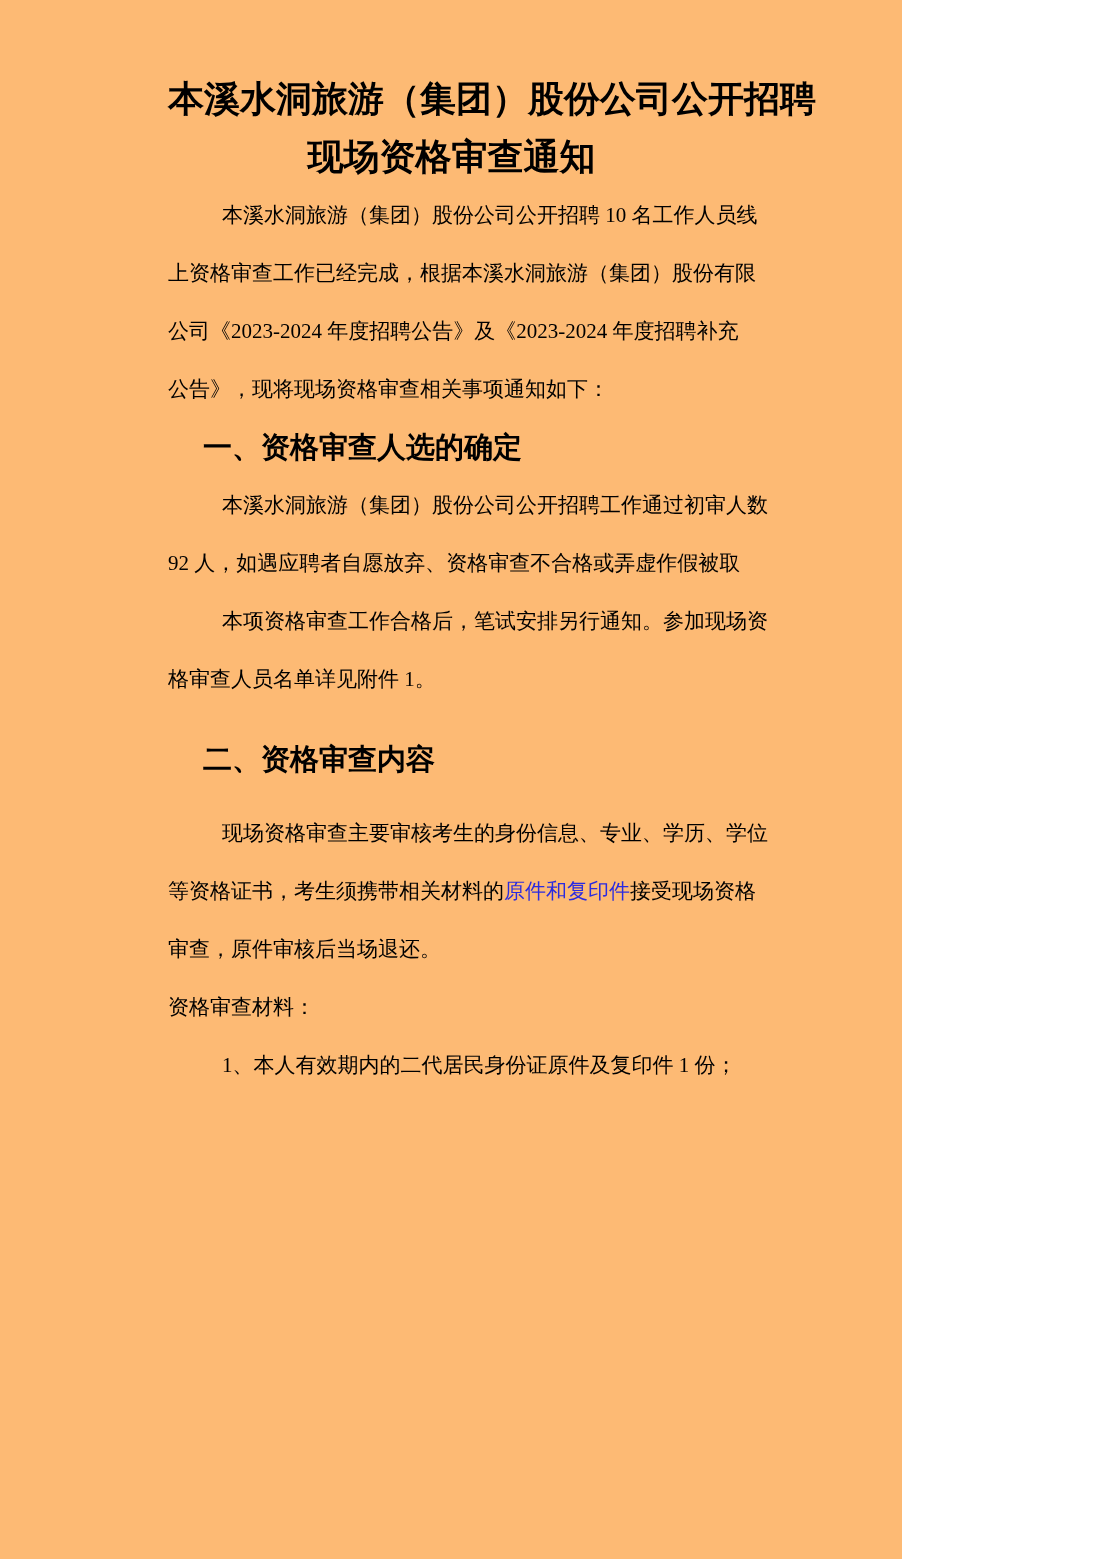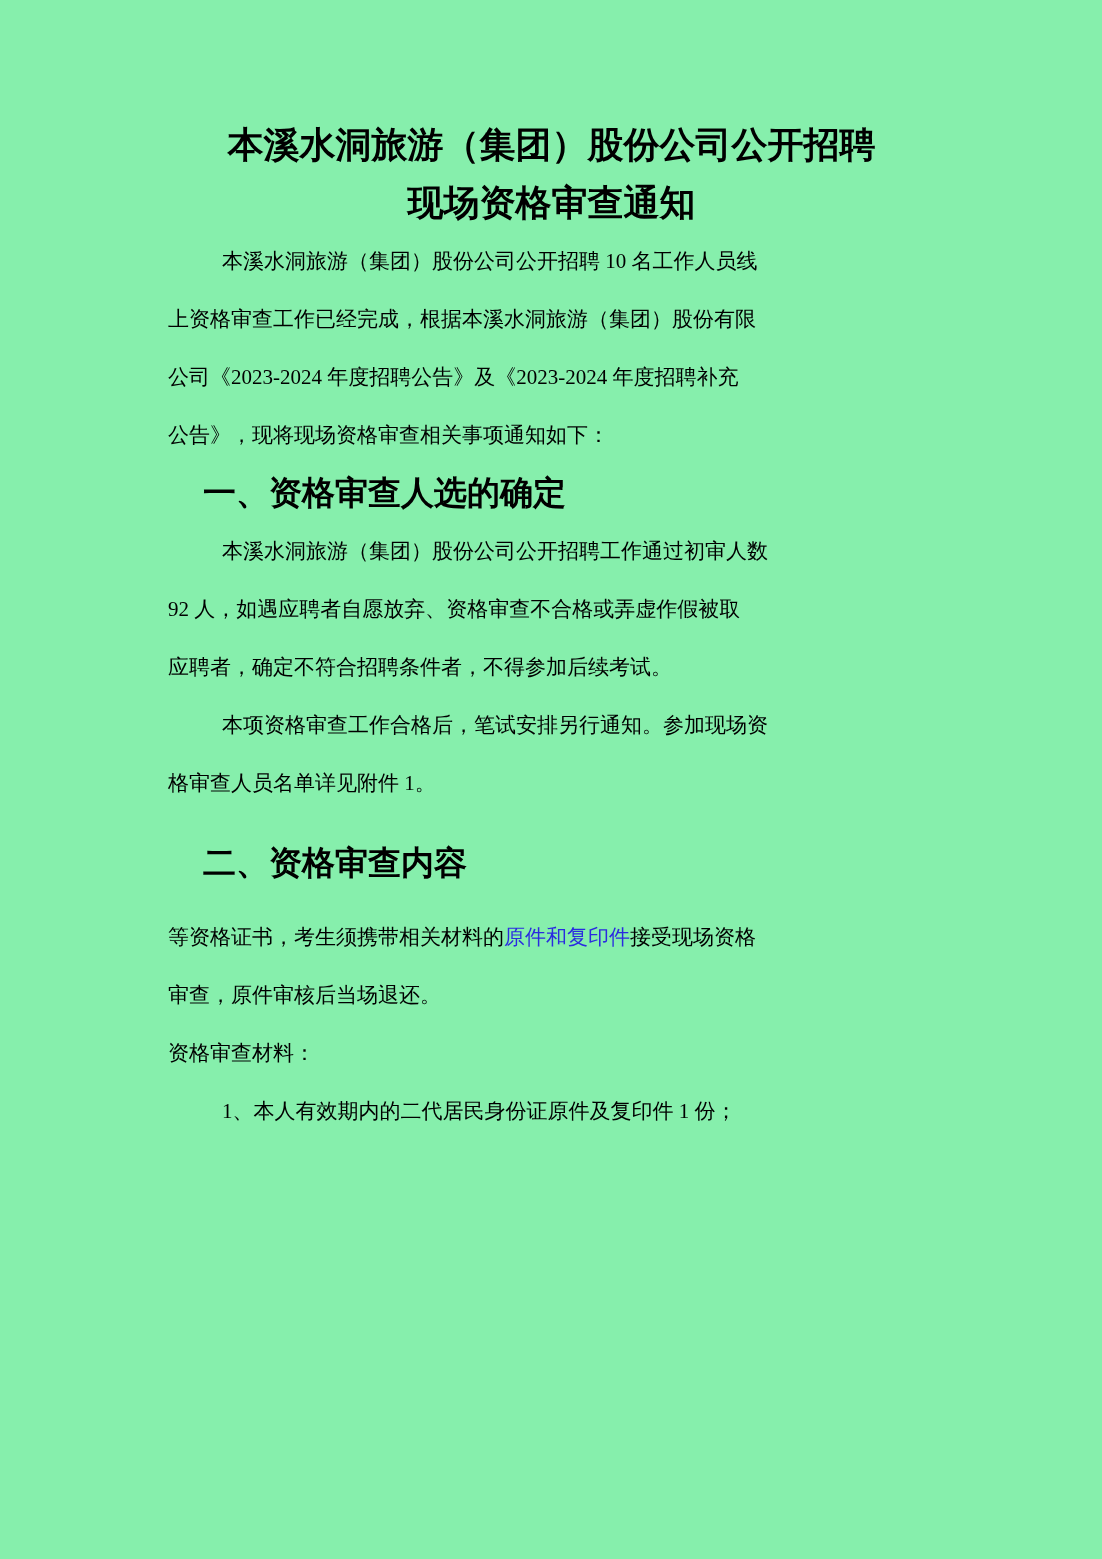--- a/index.html
+++ b/index.html
@@ -1,44 +1,44 @@
 <!DOCTYPE html>
 <html><head>
 <meta charset="utf-8">
 <style>
   html, body { margin: 0; padding: 0; background: #ffffff; }
   .page {
     position: relative;
-    width: 1102px;
+    width: 902px;
     height: 1559px;
-    background: #86efac;
+    background: #fdba74;
     color: #000000;
     box-sizing: border-box;
-    padding: 116px 167px 0 168px;
+    padding: 70px 167px 0 168px;
     overflow: hidden;
     font-family: "Liberation Serif", "DejaVu Serif", serif;
   }
   .title-line {
     font-family: "Liberation Sans", "DejaVu Sans", sans-serif;
     font-weight: 700;
     font-size: 36px;
     line-height: 58px;
     text-align: center;
     white-space: nowrap;
   }
   .line {
     font-size: 21px;
     line-height: 58px;
     white-space: nowrap;
   }
   .indent2 { padding-left: 54px; }
   .heading {
     font-family: "Liberation Sans", "DejaVu Sans", sans-serif;
     font-weight: 700;
-    font-size: 33px;
+    font-size: 29px;
     line-height: 58px;
     padding-left: 35px;
     white-space: nowrap;
   }
   .heading-2 { margin-top: 22px; }
   .para-after-h2 { margin-top: 16px; }
   .doc-link { text-decoration: none; cursor: pointer; margin-top: 32px; }
 </style>
 </head>
 <body>
@@ -55,31 +55,31 @@
     <div class="line">上资格审查工作已经完成，根据本溪水洞旅游（集团）股份有限</div>
     <div class="line">公司《2023-2024 年度招聘公告》及《2023-2024 年度招聘补充</div>
     <div class="line">公告》，现将现场资格审查相关事项通知如下：</div>
   </div>
 
   <div class="heading">一、资格审查人选的确定</div>
 
   <div>
     <div class="line indent2">本溪水洞旅游（集团）股份公司公开招聘工作通过初审人数</div>
     <div class="line">92 人，如遇应聘者自愿放弃、资格审查不合格或弄虚作假被取</div>
-    <div class="line">应聘者，确定不符合招聘条件者，不得参加后续考试。</div>
   </div>
 
   <div>
     <div class="line indent2">本项资格审查工作合格后，笔试安排另行通知。参加现场资</div>
     <div class="line">格审查人员名单详见附件 1。</div>
   </div>
 
   <div class="heading heading-2">二、资格审查内容</div>
 
   <div class="para-after-h2">
+    <div class="line indent2">现场资格审查主要审核考生的身份信息、专业、学历、学位</div>
     <div class="line"><span>等资格证书，考生须携带相关材料的</span><span class="doc-link" style="color: rgb(42, 42, 224);">原件和复印件</span><span>接受现场资格</span></div>
     <div class="line">审查，原件审核后当场退还。</div>
   </div>
 
   <div class="line">资格审查材料：</div>
 
   <div>
     <div class="line indent2">1、本人有效期内的二代居民身份证原件及复印件 1 份；</div>
   </div>
 

